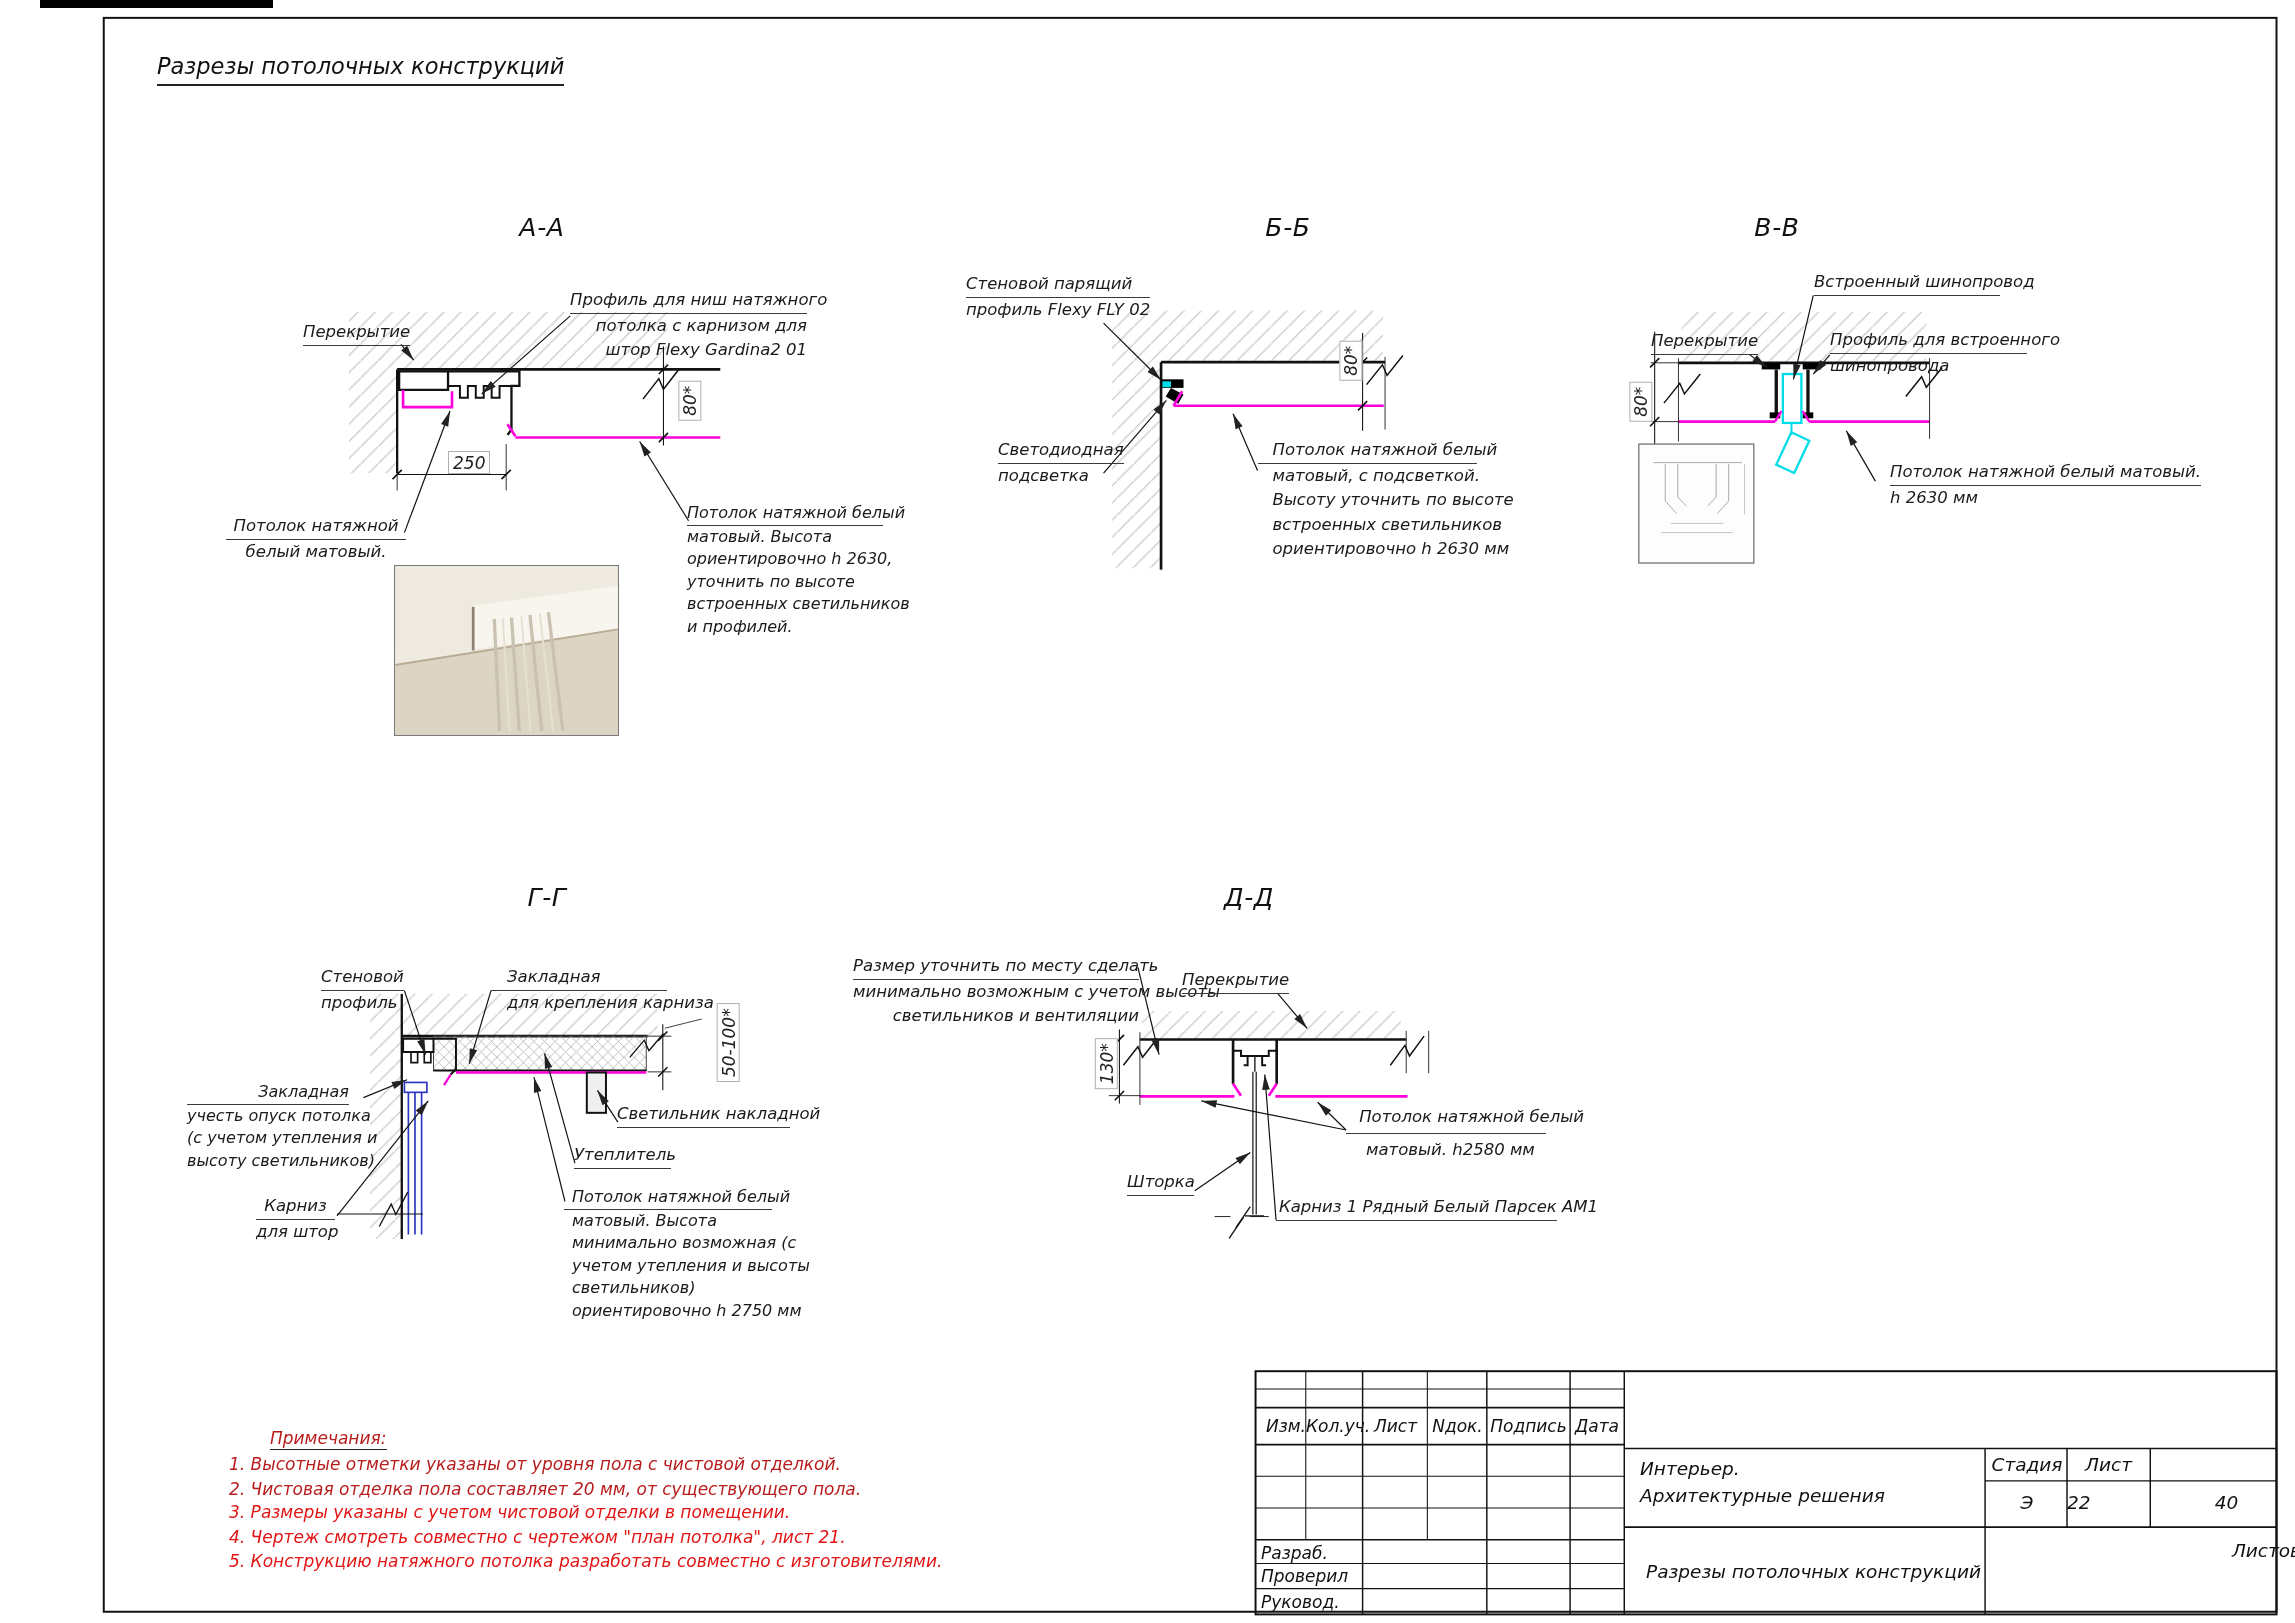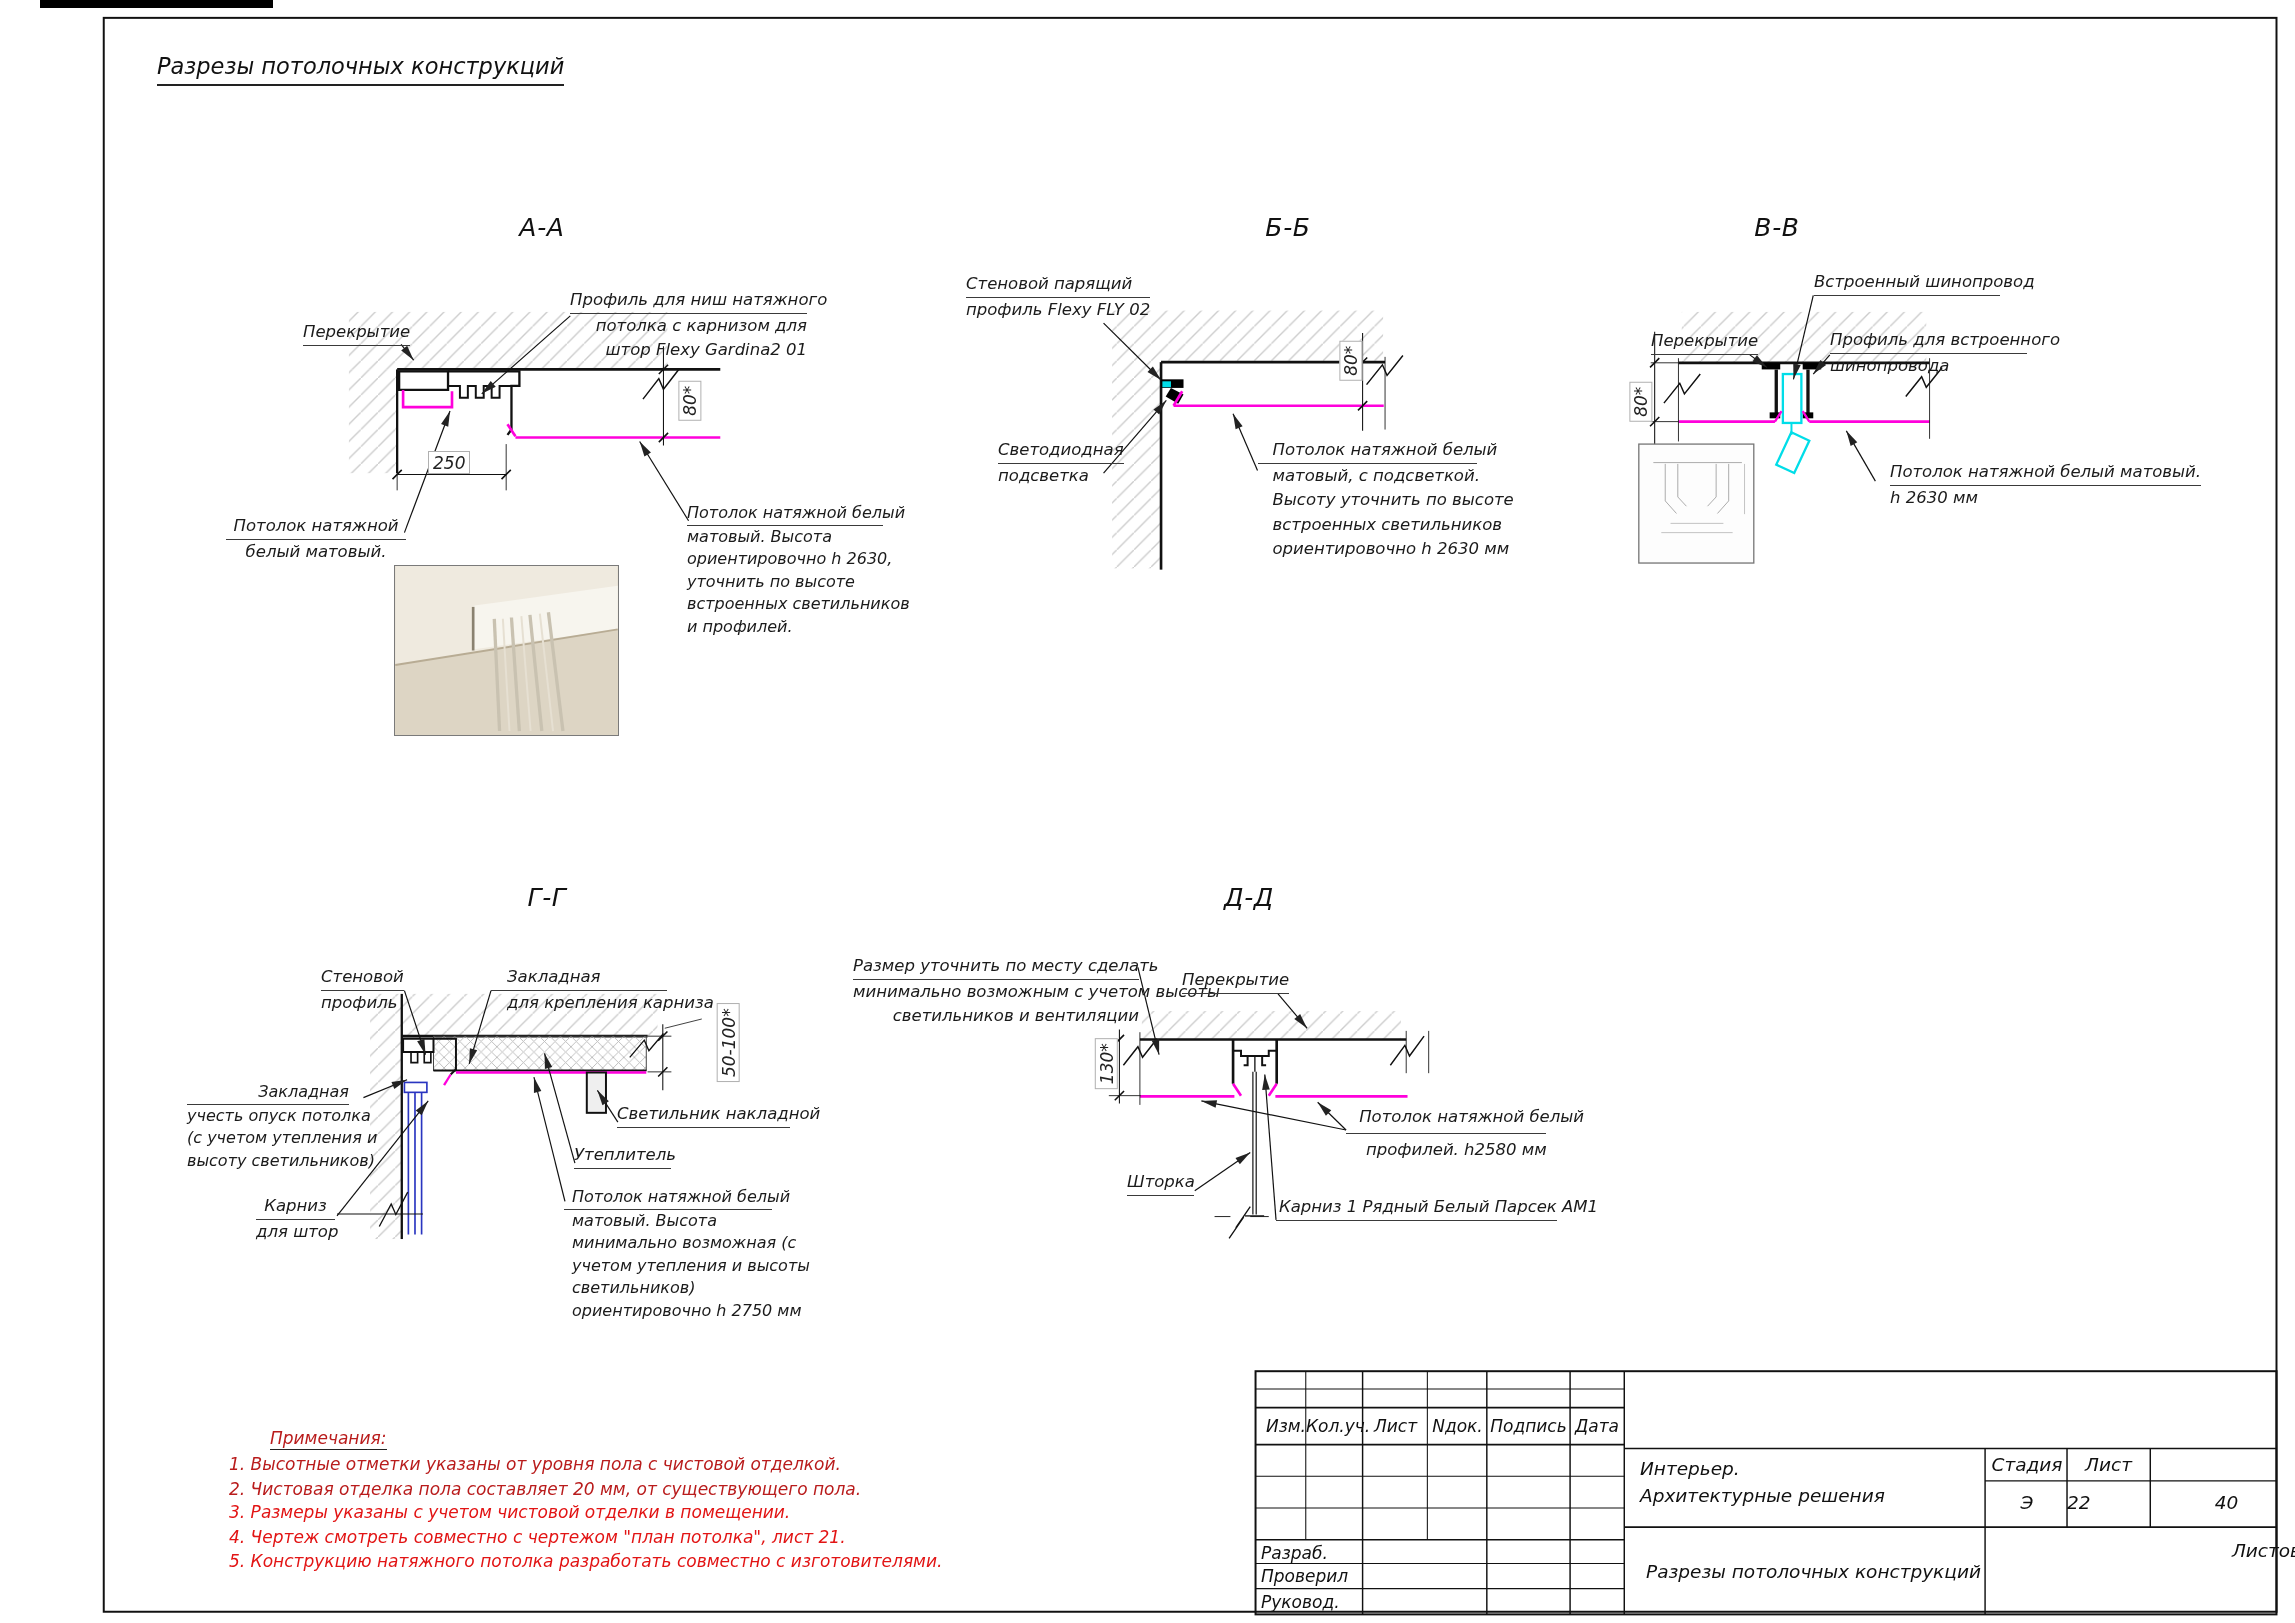--- a/index.html
+++ b/index.html
@@ -211,21 +211,21 @@
 <div class="hdr" style="left:1734px;top:213px">В-В</div>
 <div class="hdr" style="left:504px;top:883px">Г-Г</div>
 <div class="hdr" style="left:1206px;top:883px">Д-Д</div>
 
 <div class="lbl" style="left:303px;top:320px"><span class="u" style="display:inline-block;min-width:99px">Перекрытие</span></div>
 <div class="lbl ra" style="left:570px;top:288px;width:237px">
   <div class="u">Профиль для ниш натяжного</div>
   <div>потолка с карнизом для</div>
   <div>штор Flexy Gardina2 01</div>
 </div>
-<div class="dim" style="left:428px;top:451px">250</div>
+<div class="dim" style="left:448px;top:451px">250</div>
 <div class="dim rot" style="left:670px;top:389px">80*</div>
 <div class="lbl ctr" style="left:226px;top:514px;width:180px">
   <div class="u">Потолок натяжной</div>
   <div>белый матовый.</div>
 </div>
 <div class="lbl sm" style="left:687px;top:502px;width:196px">
   <div class="u">Потолок натяжной белый</div>
   <div>матовый. Высота</div>
   <div>ориентировочно h 2630,</div>
   <div>уточнить по высоте</div>
@@ -316,21 +316,21 @@
 <div class="lbl ra" style="left:853px;top:954px;width:286px">
   <div class="u">Размер уточнить по месту сделать</div>
   <div>минимально возможным с учетом высоты</div>
   <div>светильников и вентиляции</div>
 </div>
 <div class="lbl" style="left:1182px;top:968px"><span class="u" style="display:inline-block;min-width:96px">Перекрытие</span></div>
 <div class="dim rot" style="left:1081px;top:1052px">130*</div>
 <div class="lbl ctr u" style="left:1127px;top:1170px;width:67px">Шторка</div>
 <div class="lbl" style="left:1346px;top:1101px;width:200px;line-height:32px">
   <div class="u" style="padding-left:13.2px">Потолок натяжной белый</div>
-  <div style="padding-left:20px">профилей.  h2580 мм</div>
+  <div style="padding-left:20px">матовый.  h2580 мм</div>
 </div>
 <div class="lbl u" style="left:1276px;top:1195px;width:278px;padding-left:3px">Карниз 1 Рядный Белый Парсек АМ1</div>
 
 <div class="note" style="left:270px;top:1428px;border-bottom:1.3px solid #222;padding-bottom:1.3px">Примечания:</div>
 <div class="note" style="left:229px;top:1454px">1. Высотные отметки указаны от уровня пола с чистовой отделкой.</div>
 <div class="note" style="left:229px;top:1479px">2. Чистовая отделка пола составляет 20 мм, от существующего пола.</div>
 <div class="note red" style="left:229px;top:1502px">3. Размеры указаны с учетом чистовой отделки в помещении.</div>
 <div class="note red" style="left:229px;top:1527px">4.  Чертеж смотреть совместно с чертежом "план потолка", лист 21.</div>
 <div class="note red" style="left:229px;top:1551px">5. Конструкцию натяжного потолка разработать совместно с изготовителями.</div>
 

